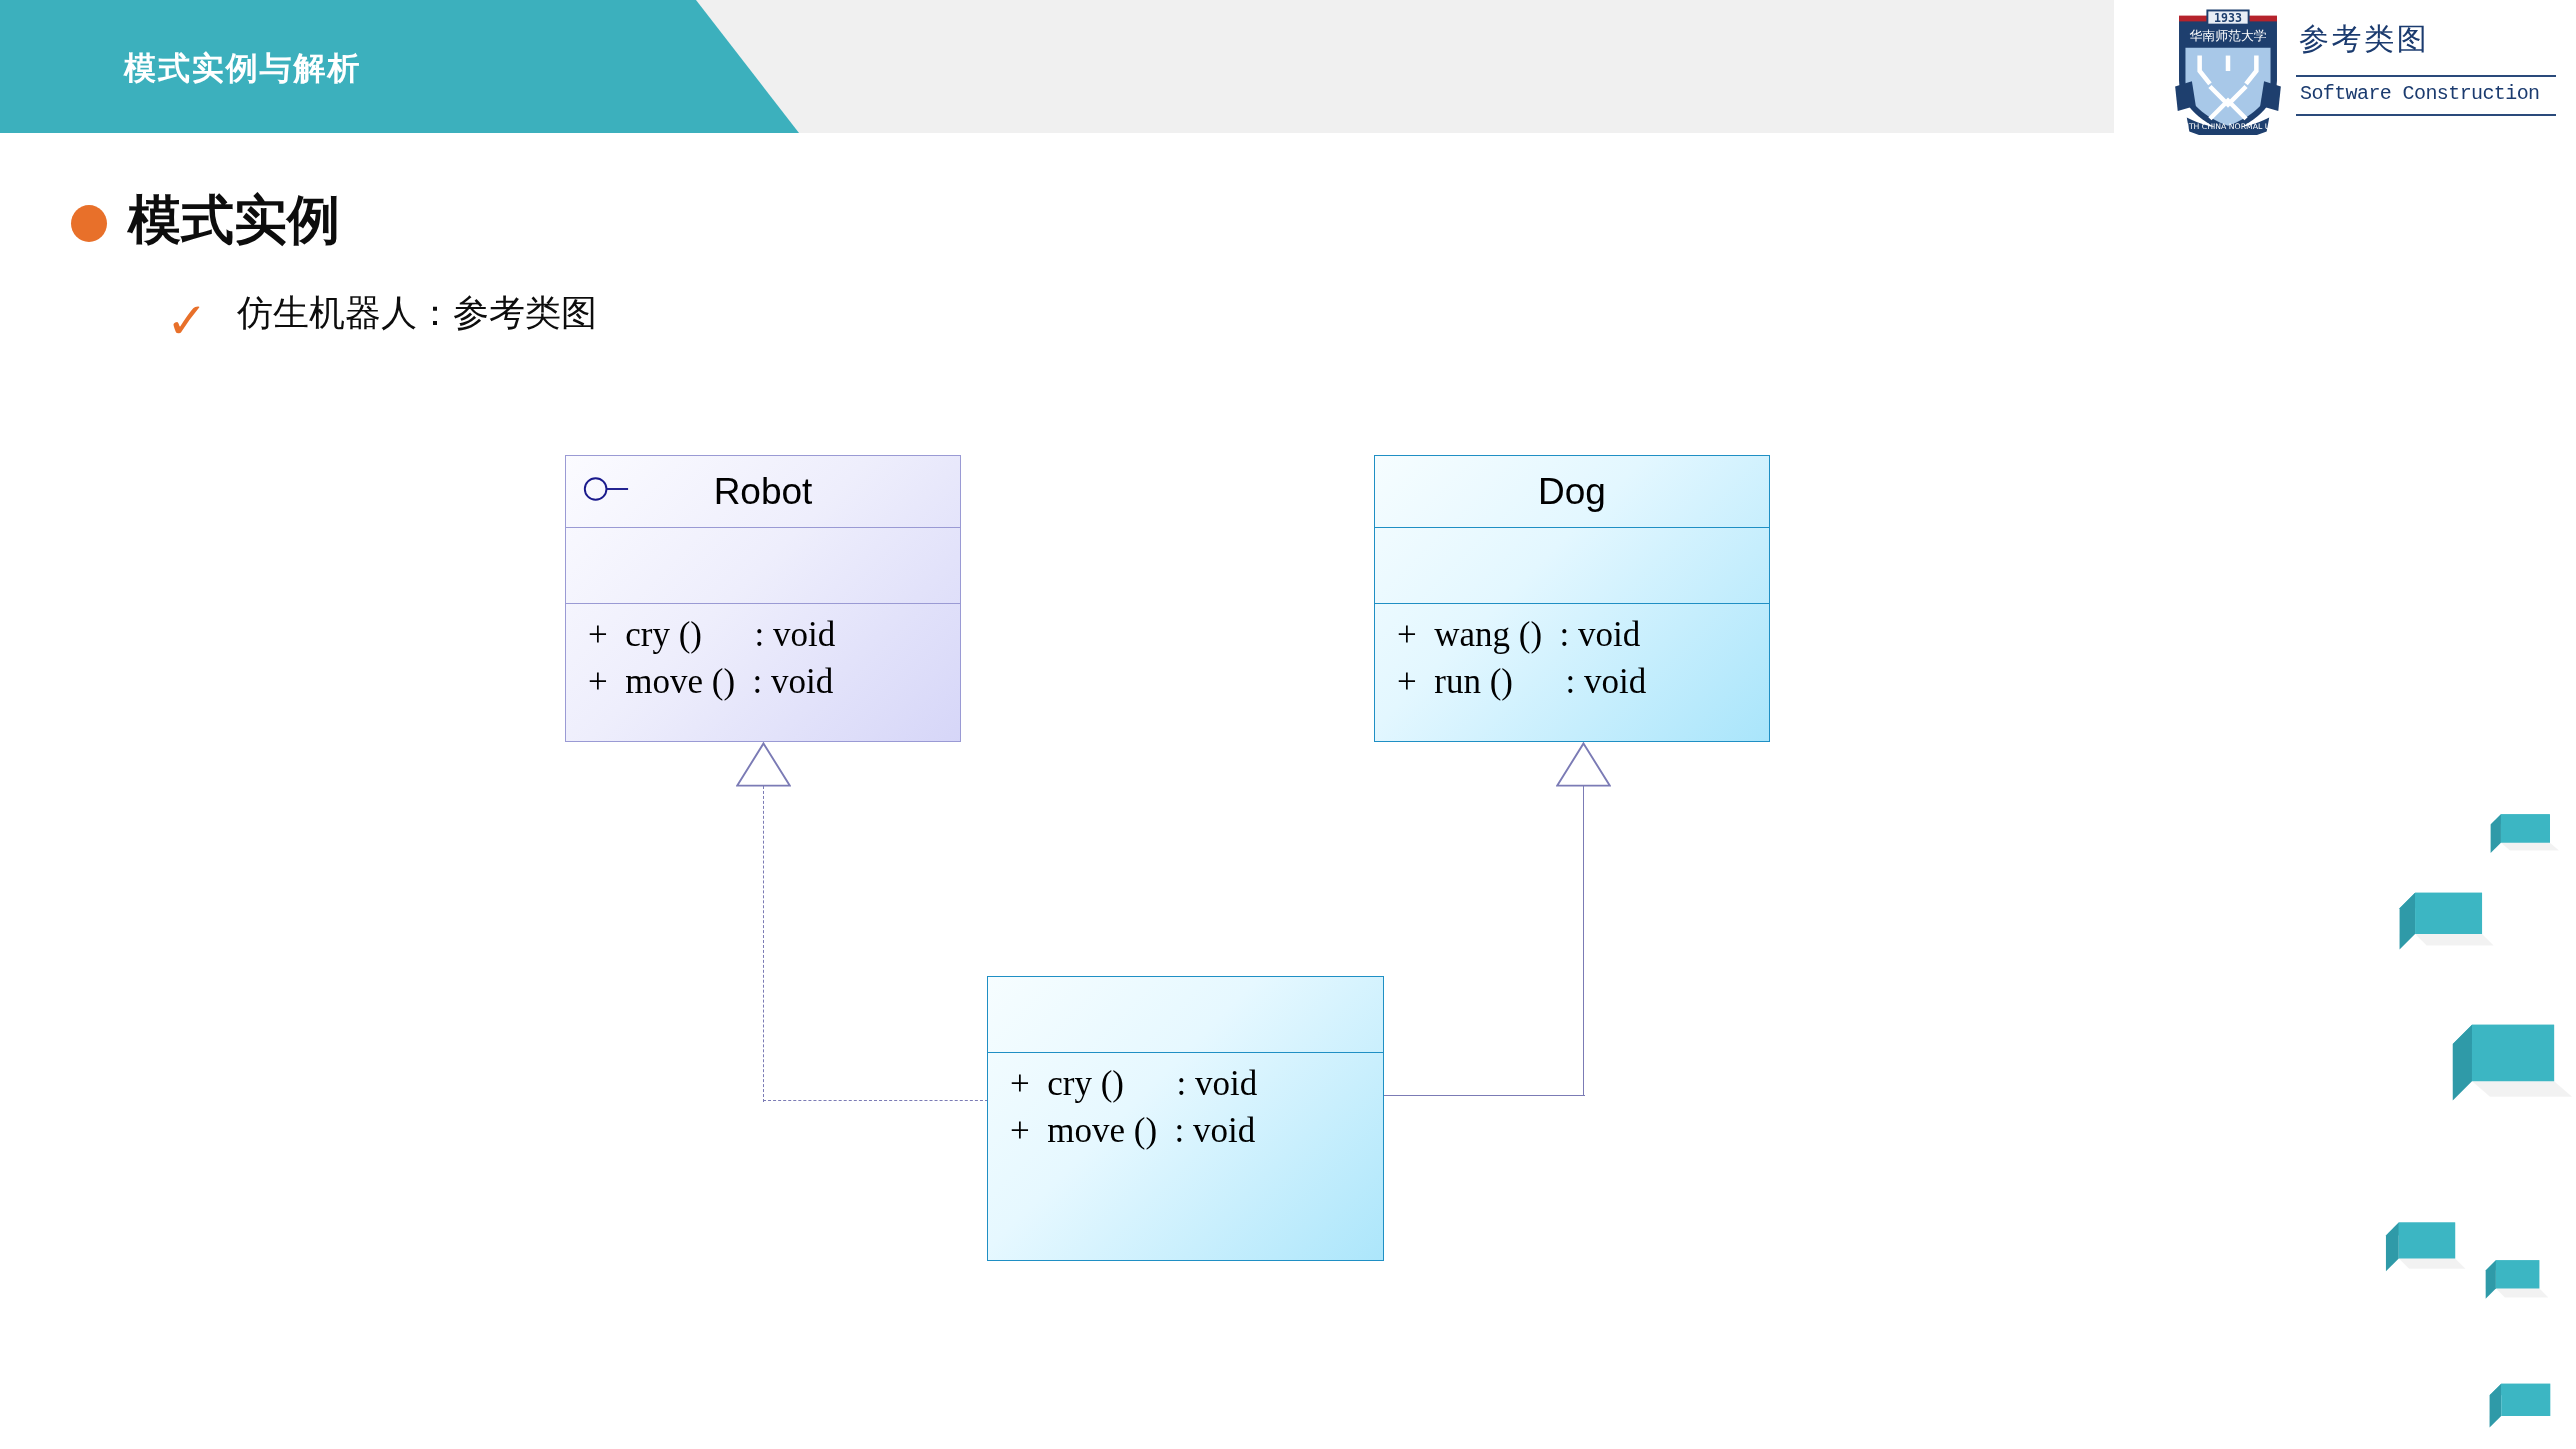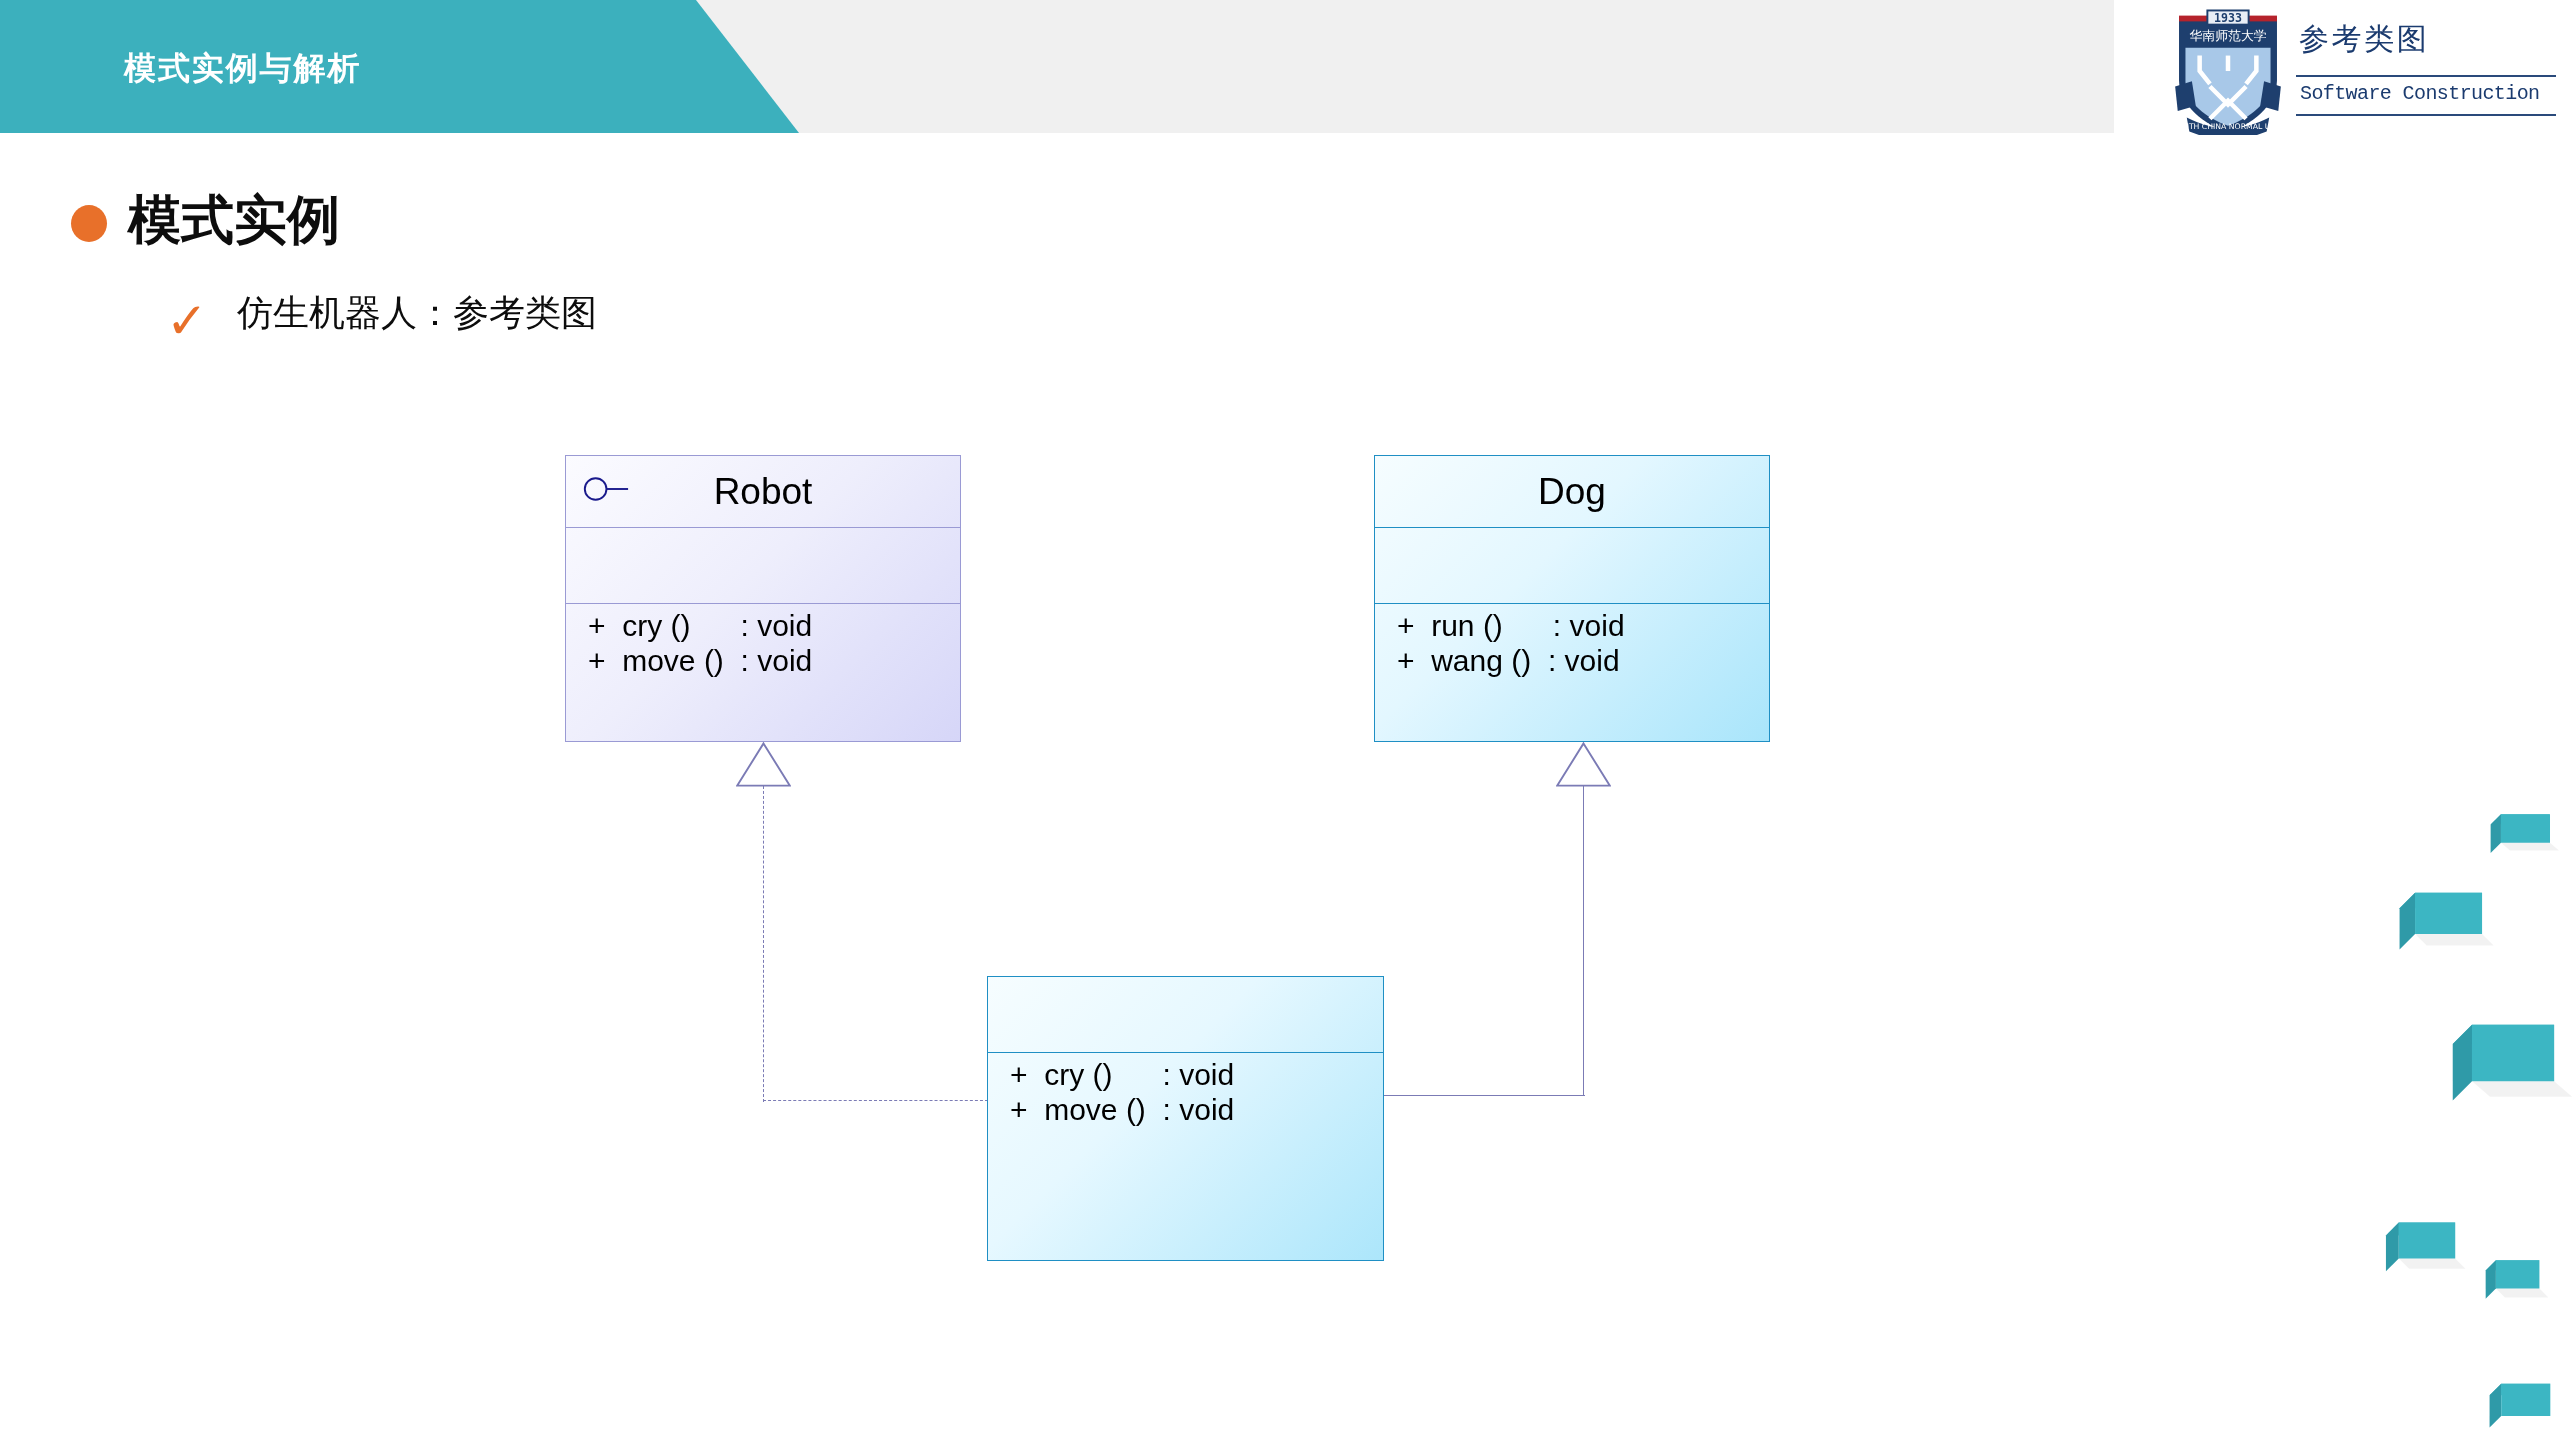--- a/index.html
+++ b/index.html
@@ -35,22 +35,22 @@
       font-family:"DejaVu Sans","Liberation Sans",sans-serif;white-space:nowrap;}
 
   
   #diagram{position:absolute;left:0;top:0;width:2576px;height:1104px;}
 
   .uml-box{position:absolute;box-sizing:border-box;}
   .uml-title{display:flex;align-items:center;justify-content:center;position:relative;
       font-size:37px;color:#000;font-family:"Liberation Sans","DejaVu Sans",sans-serif;box-sizing:border-box;}
   .uml-attrs{box-sizing:border-box;}
   .uml-ops{box-sizing:border-box;padding-left:22px;padding-top:3.9px;}
-  .uml-op{font-size:30px;color:#000;white-space:pre;line-height:1.18;
-      font-family:Liberation Sans, sans-serif;}
+  .uml-op{font-size:35px;color:#000;white-space:pre;line-height:1.18;
+      font-family:Liberation Serif, serif;margin-top:6px;}
 
   
   #box-robot{left:565px;top:455px;width:396px;height:287px;
       border:1.3px solid #9a9ad4;
       background:linear-gradient(135deg,#fbfbff 0%,#eeeefc 45%,#d6d6f8 100%);}
   #box-robot .uml-title{height:72px;border-bottom:1.3px solid #9a9ad4;}
   #box-robot .uml-attrs{height:76px;border-bottom:1.3px solid #9a9ad4;}
   #iface-icon{position:absolute;left:15.5px;top:19.3px;width:54px;height:28px;}
 
   
@@ -150,22 +150,22 @@
       <div class="uml-op">+  move ()  : void</div>
     </div>
   </div>
 
   <div class="uml-box" id="box-dog">
     <div class="uml-title">
       <span>Dog</span>
     </div>
     <div class="uml-attrs"></div>
     <div class="uml-ops">
+      <div class="uml-op">+  wang ()  : void</div>
       <div class="uml-op">+  run ()      : void</div>
-      <div class="uml-op">+  wang ()  : void</div>
     </div>
   </div>
 
   <div class="uml-box" id="box-adapter">
     <div class="uml-attrs"></div>
     <div class="uml-ops">
       <div class="uml-op">+  cry ()      : void</div>
       <div class="uml-op">+  move ()  : void</div>
     </div>
   </div>

